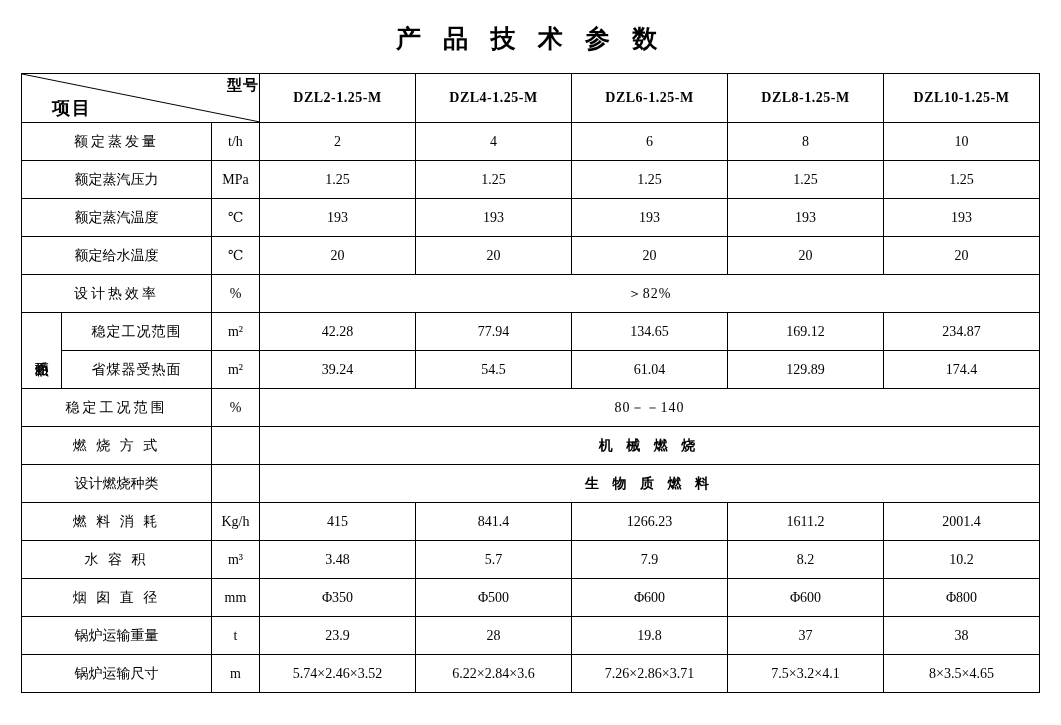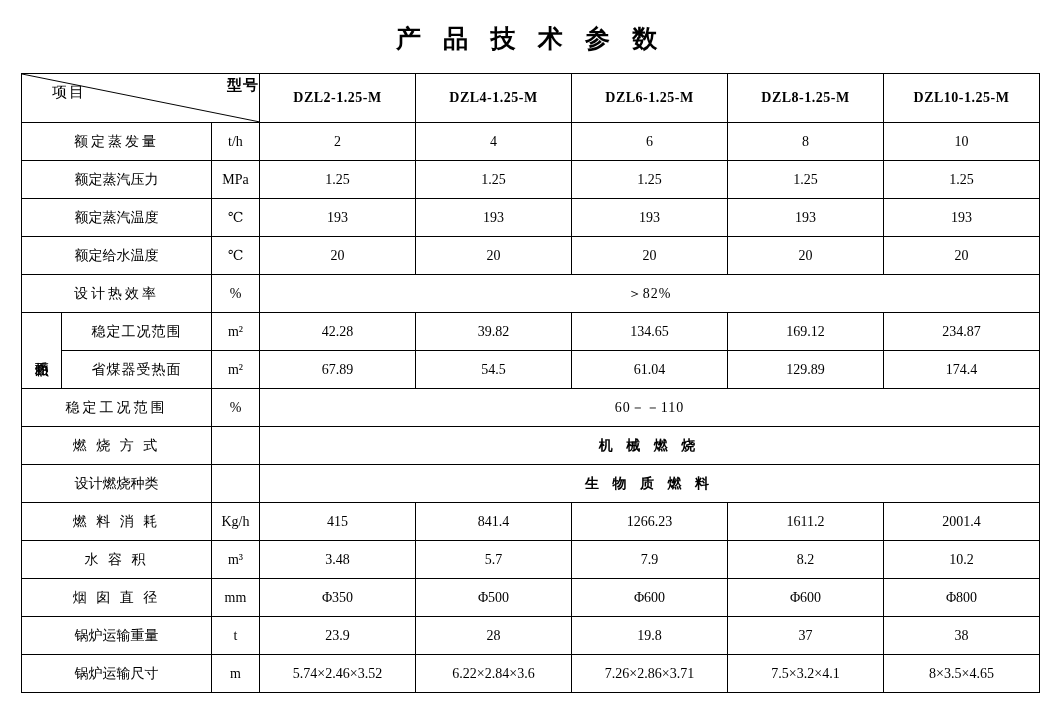--- a/index.html
+++ b/index.html
@@ -56,23 +56,23 @@
     height: 48px !important;
     overflow: hidden;
   }
   .hdr-diag {
     position: absolute;
     left: 0; top: 0; right: 0; bottom: 0;
   }
   .hdr-item {
     position: absolute;
     left: 30px;
-    bottom: 20px;
-    font-size: 15px;
-    font-weight: normal;
+    bottom: 2px;
+    font-size: 18px;
+    font-weight: bold;
     letter-spacing: 2px;
   }
   .hdr-model {
     position: absolute;
     right: 0;
     top: 2px;
     font-size: 15px;
     font-weight: bold;
     letter-spacing: 1px;
   }
@@ -208,40 +208,40 @@
         <td class="span-all" colspan="5">＞82%</td>
       </tr>
 
       <tr>
         <td class="vert-group" rowspan="2">
           <span class="vert-text">受热面积</span>
         </td>
         <td class="sub-label">稳定工况范围</td>
         <td class="unit">m²</td>
         <td class="val">42.28</td>
-        <td class="val">39.82</td>
+        <td class="val">77.94</td>
         <td class="val">134.65</td>
         <td class="val">169.12</td>
         <td class="val-big">234.87</td>
       </tr>
 
       <tr>
         <td class="sub-label">省煤器受热面</td>
         <td class="unit">m²</td>
-        <td class="val">67.89</td>
+        <td class="val">39.24</td>
         <td class="val">54.5</td>
         <td class="val">61.04</td>
         <td class="val">129.89</td>
         <td class="val-big">174.4</td>
       </tr>
 
       <tr>
         <td class="rowlabel" colspan="2">稳定工况范围</td>
         <td class="unit">%</td>
-        <td class="span-all" colspan="5">60－－110</td>
+        <td class="span-all" colspan="5">80－－140</td>
       </tr>
 
       <tr>
         <td class="rowlabel" colspan="2">燃 烧 方 式</td>
         <td class="unit"></td>
         <td class="span-bold" colspan="5">机 械 燃 烧</td>
       </tr>
 
       <tr>
         <td class="rowlabel-tight" colspan="2">设计燃烧种类</td>

